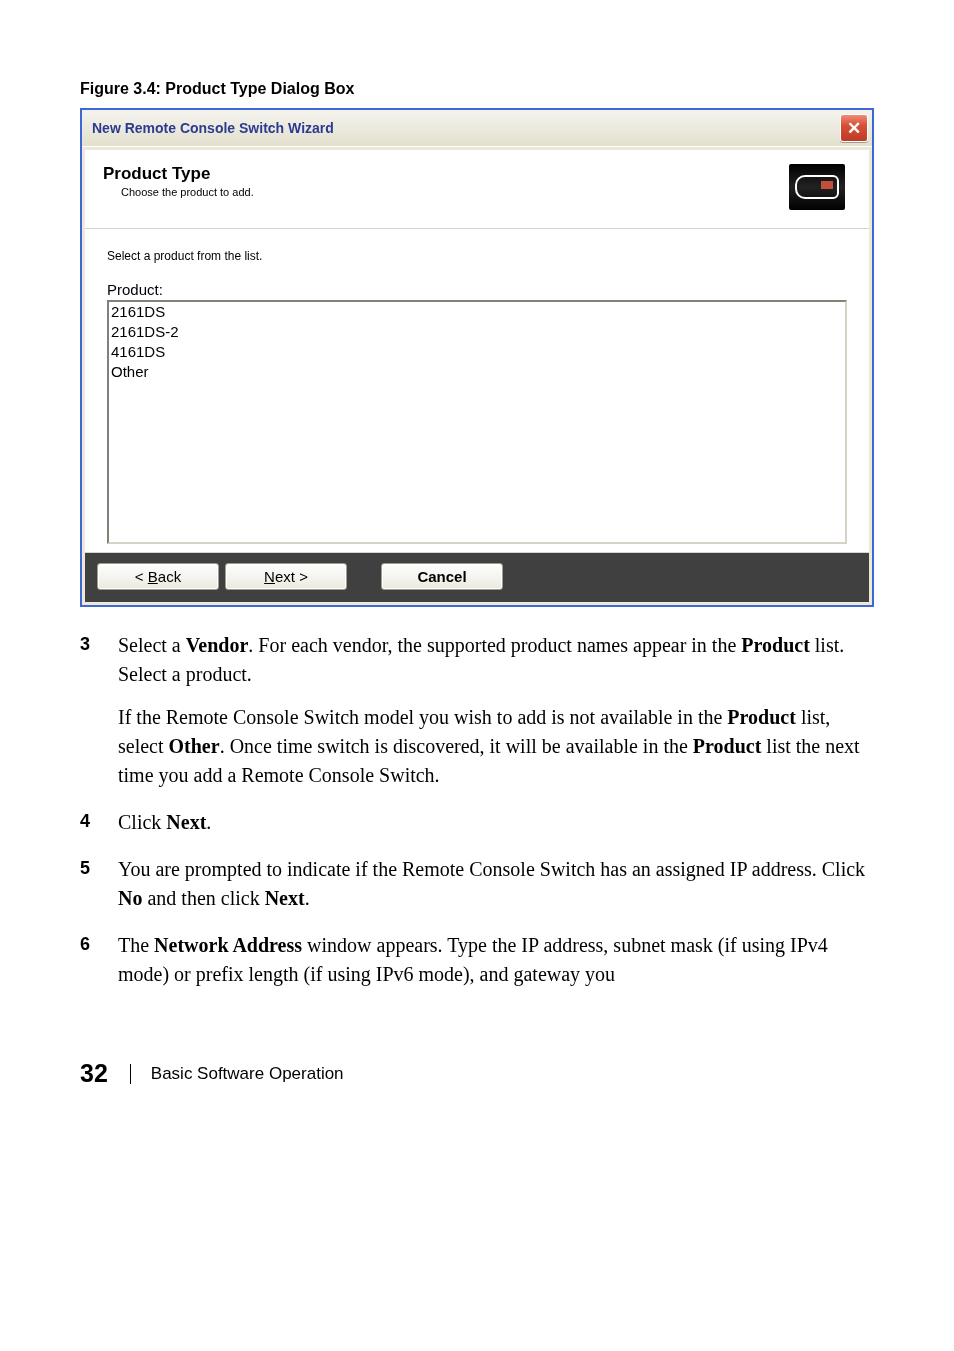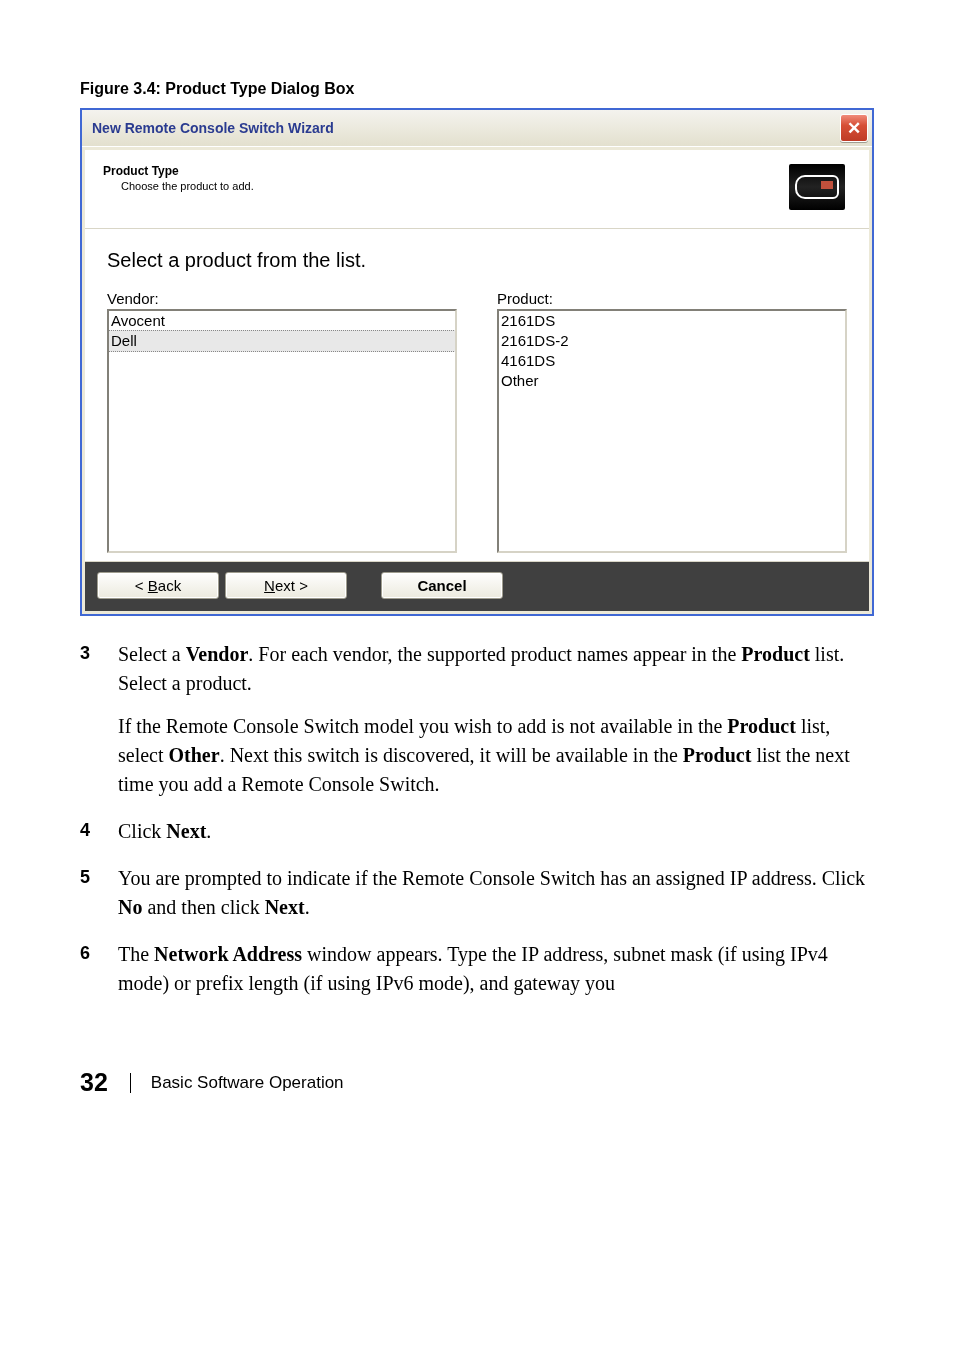--- a/index.html
+++ b/index.html
@@ -61,21 +61,21 @@
   }
   .dialog-header-section {
     padding: 14px 18px 18px 18px;
     display: flex;
     justify-content: space-between;
     align-items: flex-start;
     border-bottom: 1px solid #d9d6c7;
   }
   .dialog-header-left .hdr-title {
     font-weight: bold;
-    font-size: 12px;
+    font-size: 17px;
     font-family: Tahoma, Arial, sans-serif;
     margin-bottom: 2px;
   }
   .dialog-header-left .hdr-sub {
     font-size: 11px;
     font-family: Tahoma, Arial, sans-serif;
     color: #000;
     padding-left: 18px;
   }
   .header-icon {
@@ -102,21 +102,21 @@
     top: 4px;
     width: 12px;
     height: 8px;
     background: #c0503c;
   }
   .dialog-body {
     padding: 20px 22px 8px 22px;
     border-bottom: 1px solid #d9d6c7;
   }
   .body-instruction {
-    font-size: 20px;
+    font-size: 12px;
     font-family: Tahoma, Arial, sans-serif;
     margin-bottom: 18px;
   }
   .lists-row {
     display: flex;
     gap: 40px;
   }
   .list-col {
     flex: 1;
   }
@@ -231,27 +231,20 @@
         </div>
         <div class="header-icon">
           <div class="header-icon-inner"></div>
         </div>
       </div>
 
       <div class="dialog-body">
         <div class="body-instruction">Select a product from the list.</div>
         <div class="lists-row">
           <div class="list-col">
-            <div class="list-col-label">Vendor:</div>
-            <div class="listbox">
-              <div class="listbox-item">Avocent</div>
-              <div class="listbox-item selected">Dell</div>
-            </div>
-          </div>
-          <div class="list-col">
             <div class="list-col-label">Product:</div>
             <div class="listbox">
               <div class="listbox-item">2161DS</div>
               <div class="listbox-item">2161DS-2</div>
               <div class="listbox-item">4161DS</div>
               <div class="listbox-item">Other</div>
             </div>
           </div>
         </div>
       </div>
@@ -262,21 +255,21 @@
         <div class="btn cancel">Cancel</div>
       </div>
     </div>
   </div>
 
   <ol class="steps">
     <li>
       <div class="num">3</div>
       <div class="step-text">
         <p><span>Select a </span><span class="b">Vendor</span><span>. For each vendor, the supported product names appear in the </span><span class="b">Product</span><span> list. Select a product.</span></p>
-        <p><span>If the Remote Console Switch model you wish to add is not available in the </span><span class="b">Product</span><span> list, select </span><span class="b">Other</span><span>. Next this switch is discovered, it will be available in the </span><span class="b">Product</span><span> list the next time you add a Remote Console Switch.</span></p>
+        <p><span>If the Remote Console Switch model you wish to add is not available in the </span><span class="b">Product</span><span> list, select </span><span class="b">Other</span><span>. Once time switch is discovered, it will be available in the </span><span class="b">Product</span><span> list the next time you add a Remote Console Switch.</span></p>
       </div>
     </li>
     <li>
       <div class="num">4</div>
       <div class="step-text">
         <p><span>Click </span><span class="b">Next</span><span>.</span></p>
       </div>
     </li>
     <li>
       <div class="num">5</div>

